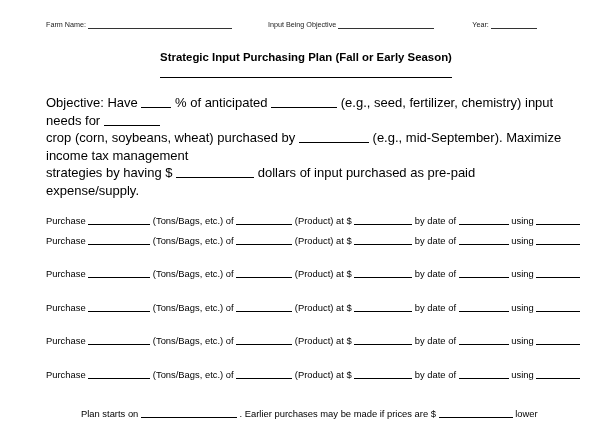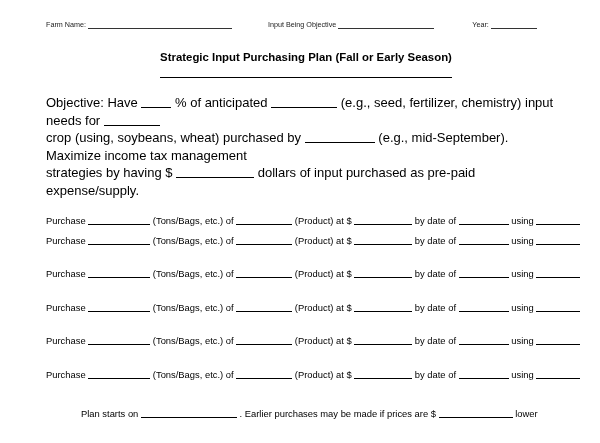--- a/index.html
+++ b/index.html
@@ -131,21 +131,21 @@
   </div>
 
   <div class="para">
     <span>Objective: Have</span>
     <span class="u u-w30"></span>
     <span>% of anticipated</span>
     <span class="u u-w66"></span>
     <span>(e.g., seed, fertilizer, chemistry) input needs for</span>
     <span class="u u-w56"></span>
     <br>
-    <span>crop (using, soybeans, wheat) purchased by</span>
+    <span>crop (corn, soybeans, wheat) purchased by</span>
     <span class="u u-w70"></span>
     <span>(e.g., mid-September).  Maximize income tax management</span>
     <br>
     <span>strategies by having $</span>
     <span class="u u-w78"></span>
     <span>dollars of input purchased as pre-paid expense/supply.</span>
   </div>
 
   <div class="purchase-line first">
     <span>Purchase</span>

